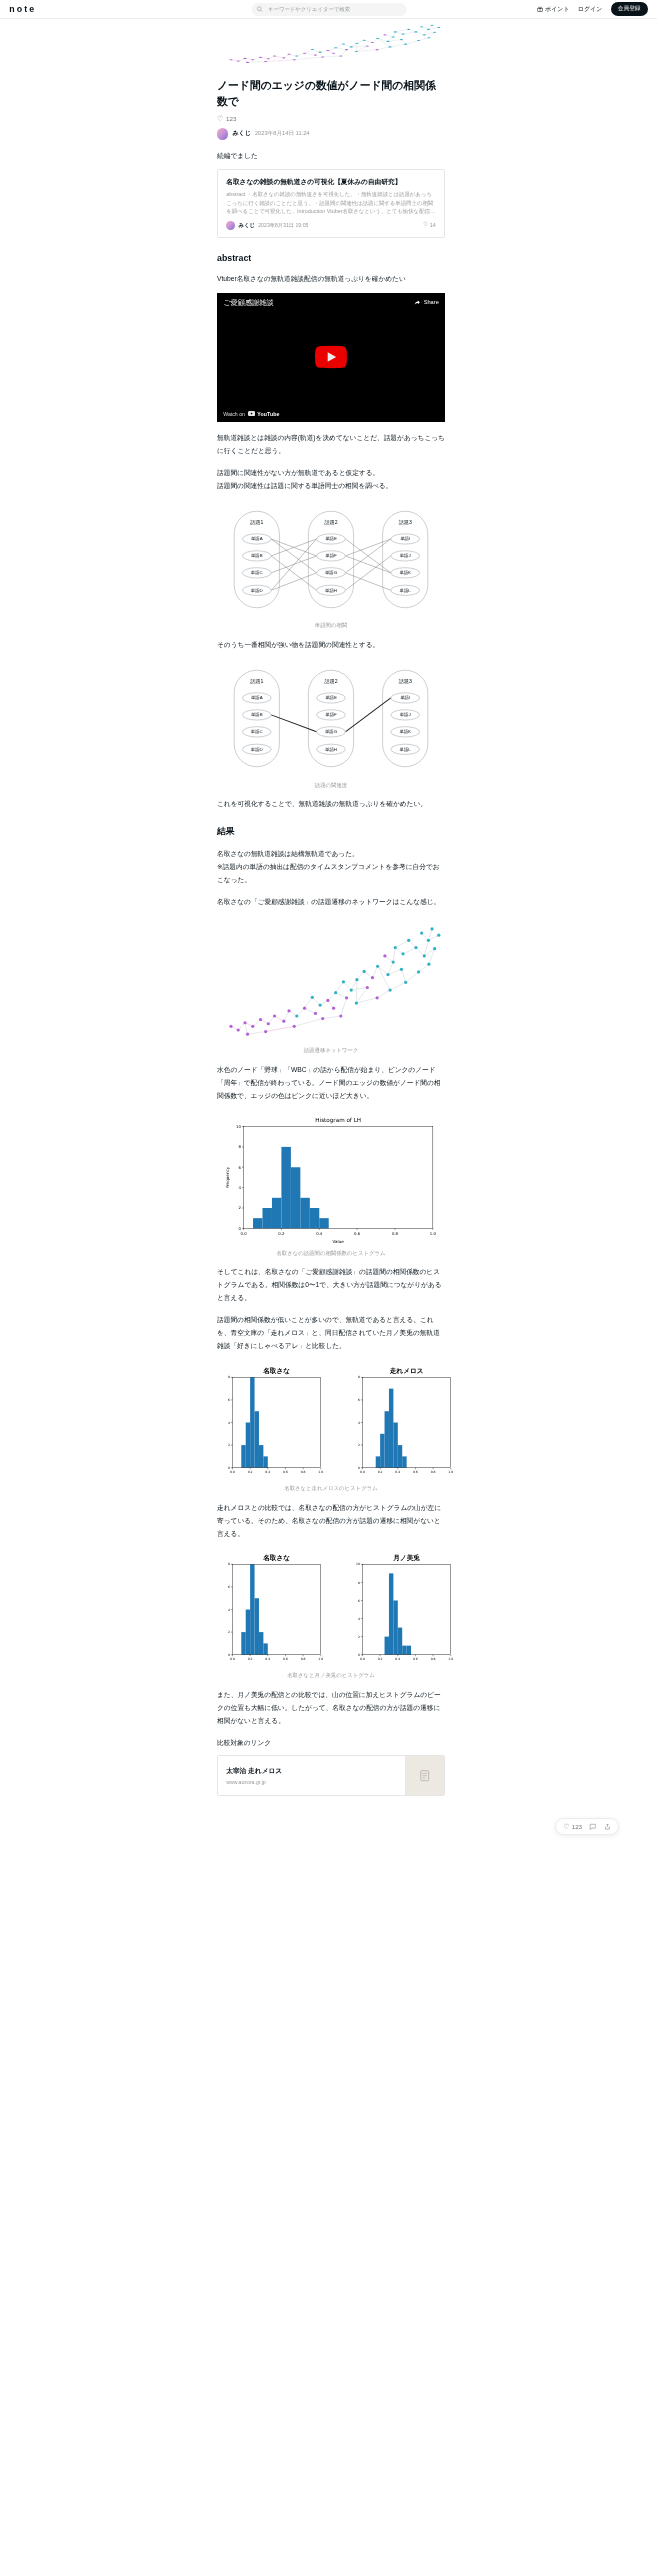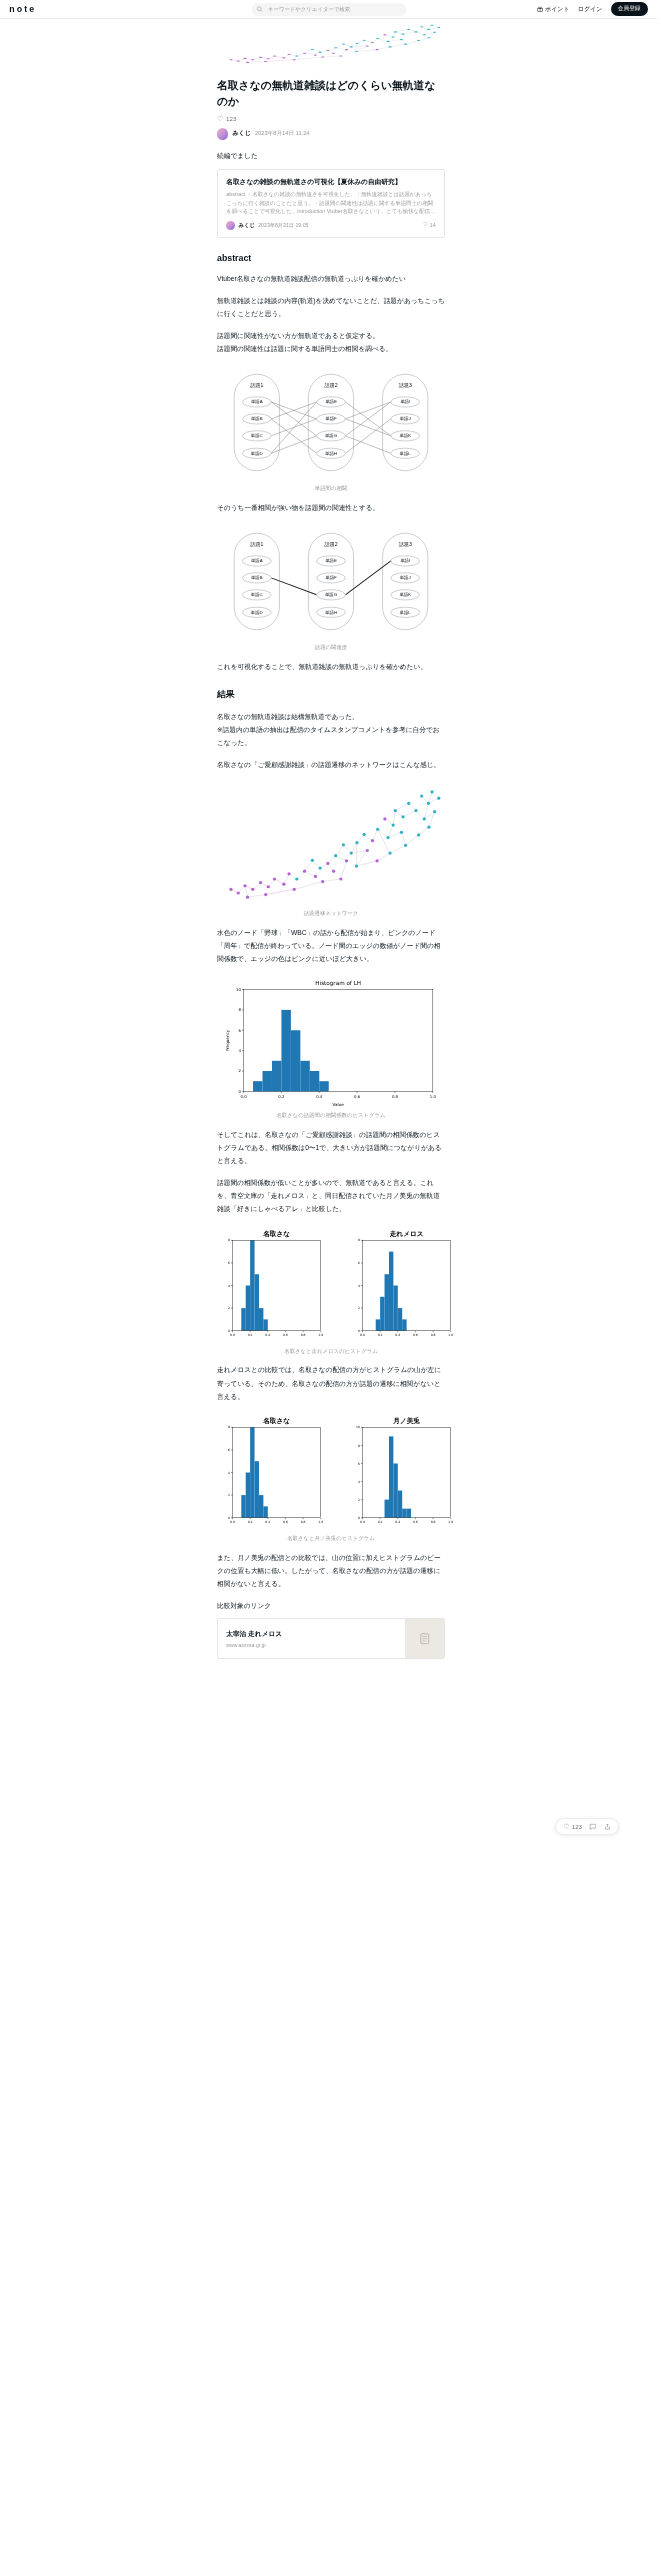--- a/index.html
+++ b/index.html
@@ -196,21 +196,21 @@
           <circle cx="204" cy="191" r="3.1" fill="#b361d6"></circle>
           <circle cx="239" cy="186" r="3.1" fill="#b361d6"></circle>
           <circle cx="269" cy="161" r="3.1" fill="#2fb1c5"></circle>
           <circle cx="309" cy="151" r="3.1" fill="#b361d6"></circle>
           <circle cx="334" cy="136" r="3.1" fill="#2fb1c5"></circle>
           <circle cx="364" cy="121" r="3.1" fill="#2fb1c5"></circle>
           <circle cx="389" cy="101" r="3.1" fill="#2fb1c5"></circle>
           <circle cx="409" cy="86" r="3.1" fill="#2fb1c5"></circle>
         </svg></div>
 
-    <h1 class="title">名取さなの無軌道雑談はどのくらい無軌道なのか</h1>
+    <h1 class="title">ノード間のエッジの数値がノード間の相関係数で</h1>
 
     <div class="like-row">
       <span class="heart-glyph">♡</span>
       <span>123</span>
     </div>
 
     <div class="author-row">
       <span class="avatar"></span>
       <span class="author-name">みくじ</span>
       <span class="pub-date">2023年8月14日 11:24</span>
@@ -229,20 +229,43 @@
           <span class="heart-glyph" style="font-size:5.7px;">♡</span>
           <span>14</span>
         </span>
       </div>
     </div>
 
     <h2 class="sec">abstract</h2>
 
     <p class="body">Vtuber名取さなの無軌道雑談配信の無軌道っぷりを確かめたい</p>
 
+    <div class="yt">
+      <span class="yt-title">ご愛顧感謝雑談</span>
+      <span class="yt-share">
+        <svg width="6.7" height="6.7" viewBox="0 0 24 24">
+            <path d="M14 5l7 7-7 7v-4.5C7.5 14.5 4 17.5 2 21c1-7 5.5-11.2 12-11.7V5z" fill="#fff"></path>
+          </svg>
+        <span>Share</span>
+      </span>
+      <span class="yt-play">
+        <svg width="32" height="23" viewBox="0 0 68 48">
+            <path d="M66.5 7.7c-.8-2.9-3-5.2-5.9-6C55.4.3 34 .3 34 .3S12.6.3 7.4 1.7c-2.9.8-5.1 3.1-5.9 6C.1 13 .1 24 .1 24s0 11 1.4 16.3c.8 2.9 3 5.2 5.9 6 5.2 1.4 26.6 1.4 26.6 1.4s21.4 0 26.6-1.4c2.9-.8 5.1-3.1 5.9-6C67.9 35 67.9 24 67.9 24s0-11-1.4-16.3z" fill="#f00"></path>
+            <path d="M45 24L27 14v20z" fill="#fff"></path>
+          </svg>
+      </span>
+      <span class="yt-watch">
+        <span>Watch on</span>
+        <svg width="7.2" height="5.2" viewBox="0 0 68 48">
+            <path d="M66.5 7.7c-.8-2.9-3-5.2-5.9-6C55.4.3 34 .3 34 .3S12.6.3 7.4 1.7c-2.9.8-5.1 3.1-5.9 6C.1 13 .1 24 .1 24s0 11 1.4 16.3c.8 2.9 3 5.2 5.9 6 5.2 1.4 26.6 1.4 26.6 1.4s21.4 0 26.6-1.4c2.9-.8 5.1-3.1 5.9-6C67.9 35 67.9 24 67.9 24s0-11-1.4-16.3z" fill="#fff" opacity=".9"></path>
+            <path d="M45 24L27 14v20z" fill="#000"></path>
+          </svg>
+        <span class="yt-brand">YouTube</span>
+      </span>
+    </div>
 
     <p class="body">無軌道雑談とは雑談の内容(軌道)を決めてないことだ、話題があっちこっちに行くことだと思う。</p>
 
     <p class="body">
       <span>話題間に関連性がない方が無軌道であると仮定する。</span><br>
       <span>話題間の関連性は話題に関する単語同士の相関を調べる。</span>
     </p>
 
     <figure>
       <svg width="228" height="114" viewBox="0 0 443 222">

